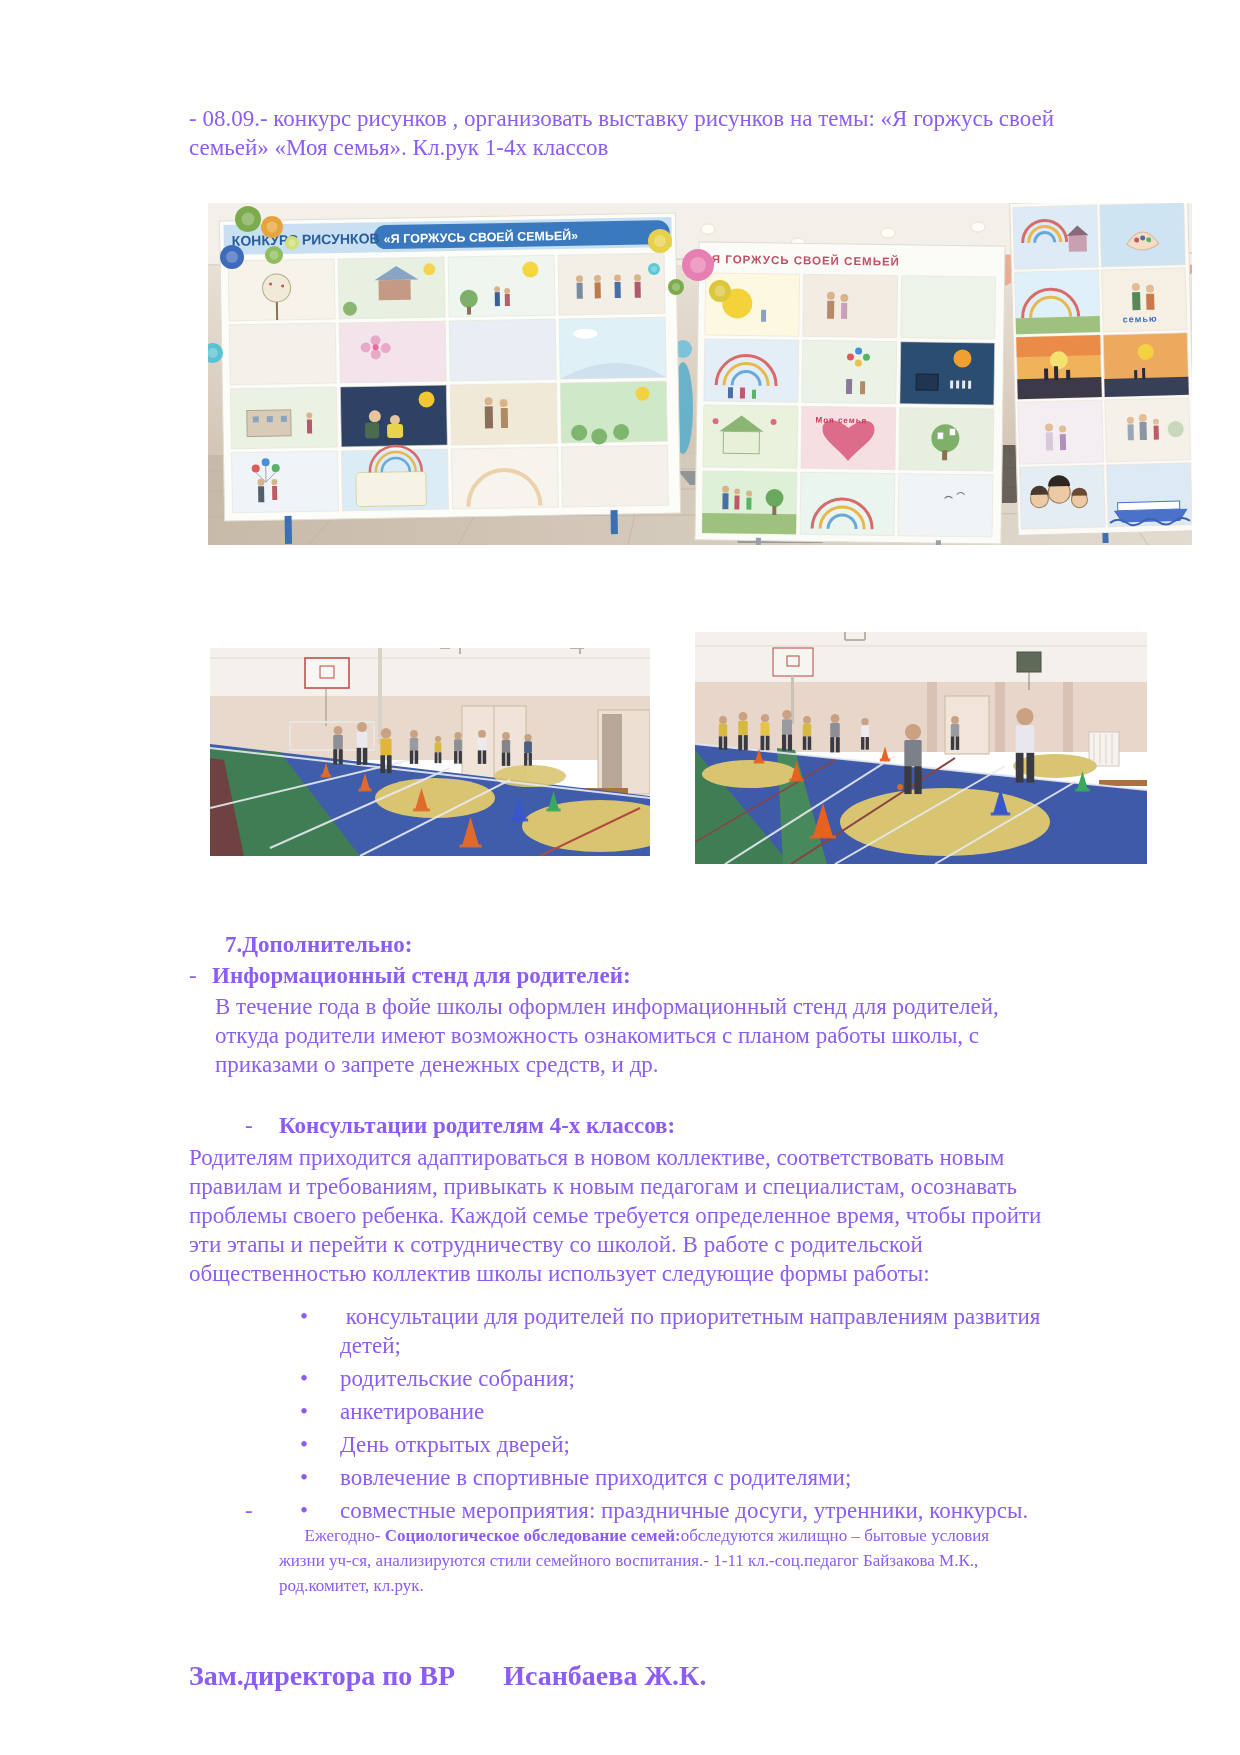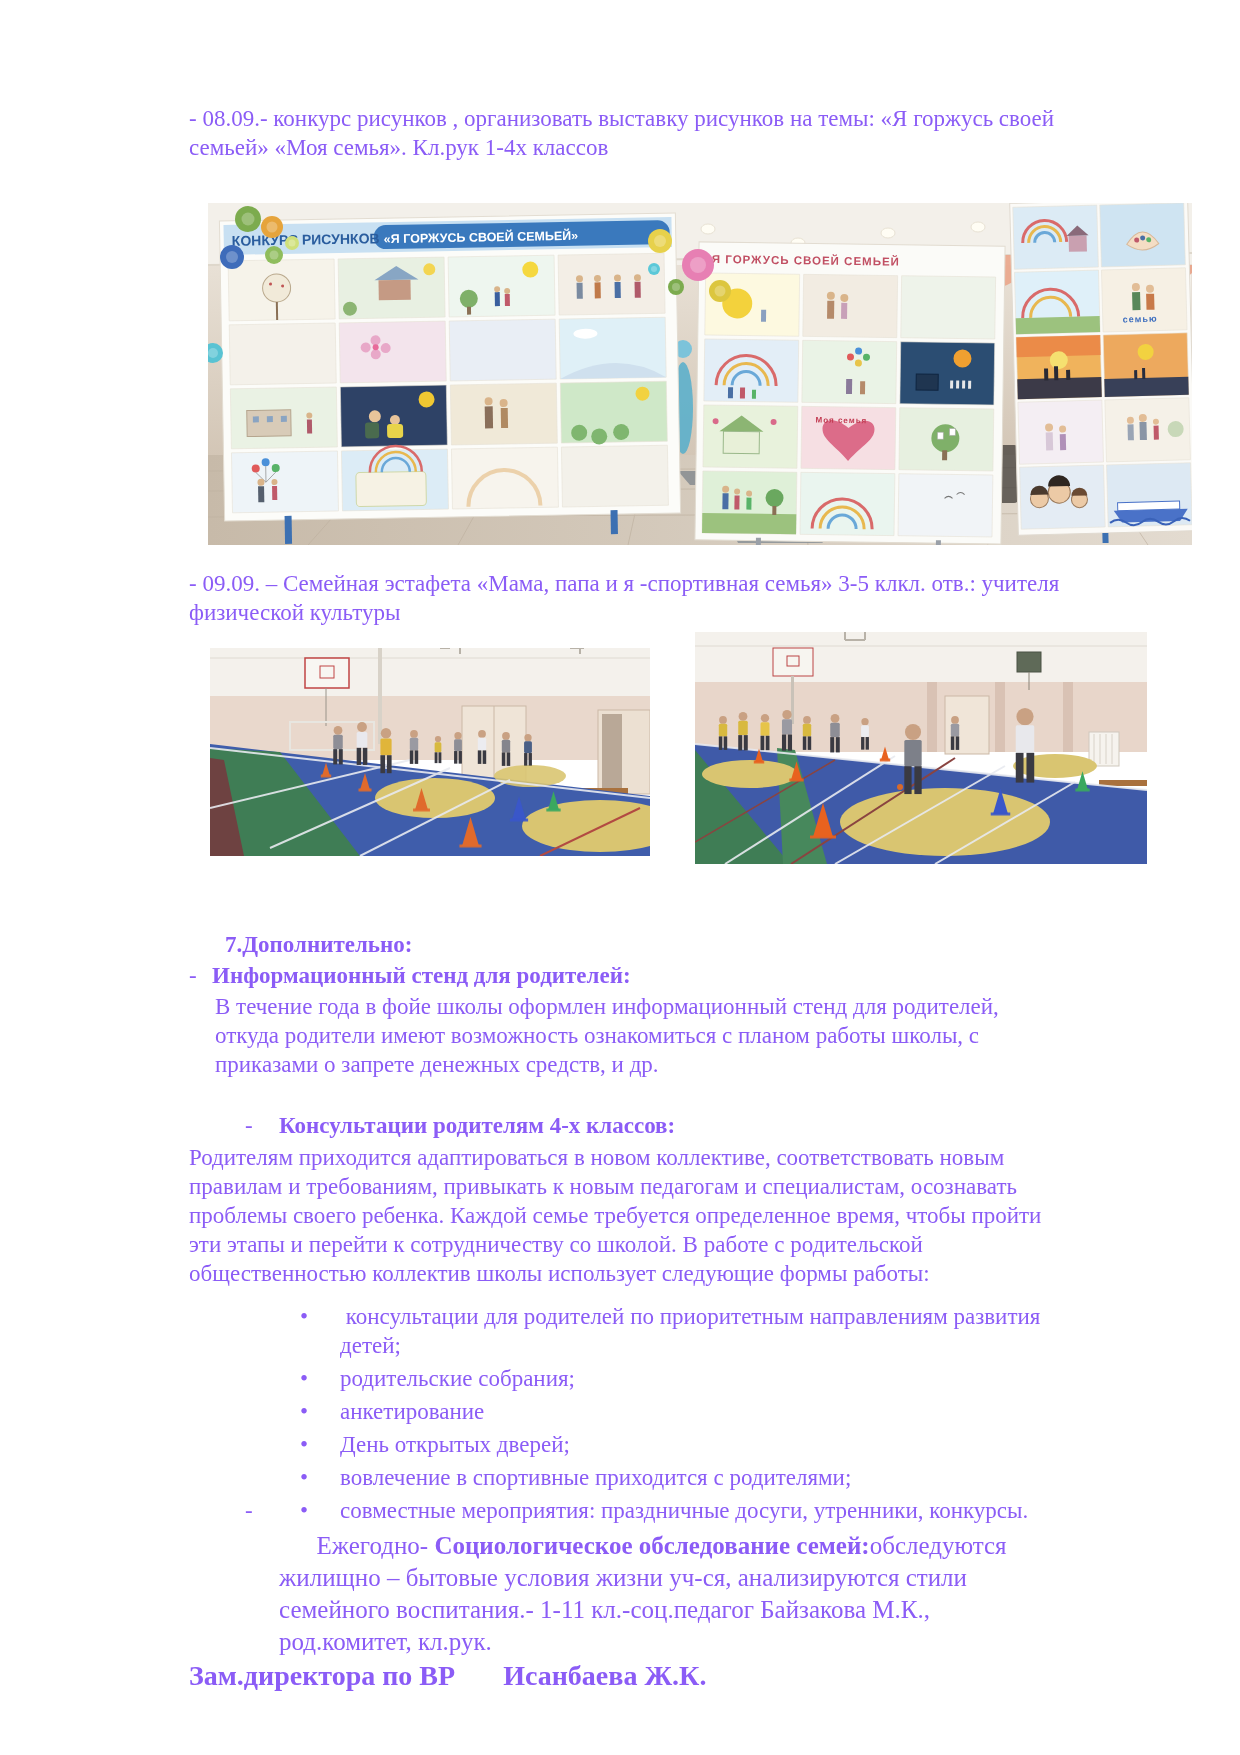--- a/index.html
+++ b/index.html
@@ -11,21 +11,21 @@
   .photo{position:absolute;}
   .photo svg{display:block;}
   .svgsans{font-family:"Liberation Sans","DejaVu Sans",sans-serif;font-weight:bold;}
   .svgscript{font-family:"Liberation Sans","DejaVu Sans",sans-serif;font-weight:bold;letter-spacing:1px;}
   .dashline{display:flex;font-size:23px;line-height:29px;}
   .dashline .marker{flex:0 0 auto;}
   .bullets{list-style:none;margin:0;padding:0;font-size:23px;line-height:29px;}
   .bullets li{display:flex;margin-bottom:4px;}
   .bullets .bmark{flex:0 0 40px;}
   .bullets .btext{white-space:pre-wrap;}
-  .annual-text{font-size:25px;line-height:32px;}
+  .annual-text{font-size:17px;line-height:25px;}
   .sig{font-size:28px;font-weight:bold;}
   .sig .name{margin-left:48px;}
 </style>
 </head>
 <body>
 
 <div class="page">
 
   <p class="para abs" style="left:157px;top:104px;width:900px;">- 08.09.- конкурс рисунков , организовать выставку рисунков на темы: «Я горжусь своей семьей» «Моя семья». Кл.рук 1-4х классов</p>
 
@@ -342,21 +342,20 @@
           <circle cx="468" cy="84" r="8" fill="#7cab4e"></circle>
           <circle cx="468" cy="84" r="4" fill="#ffffff" opacity="0.25"></circle>
           <circle cx="446" cy="66" r="6" fill="#5bc8d8"></circle>
           <circle cx="446" cy="66" r="3" fill="#ffffff" opacity="0.25"></circle>
           <circle cx="5" cy="150" r="10" fill="#59c3d3"></circle>
           <circle cx="5" cy="150" r="5" fill="#ffffff" opacity="0.25"></circle>
         </g>
     </svg>
   </div>
 
-  <p class="para abs" style="left:157px;top:569px;width:900px;">- 09.09. – Семейная эстафета «Мама, папа и я -спортивная семья» 3-5 клкл. отв.: учителя физической культуры</p>
 
   <div class="photo" style="left:178px;top:648px;">
     <svg width="440" height="208" viewBox="0 0 440 208">
       <rect x="0" y="0" width="440" height="48" fill="#f4f1ec"></rect>
       <line x1="0" y1="10" x2="440" y2="10" stroke="#dfdad2"></line>
       <path d="M230,0 h10 M360,0 h14 M250,0 v6 M370,0 v6" stroke="#b8b2a8" stroke-width="2"></path>
       <rect x="0" y="48" width="440" height="64" fill="#e9d8cc"></rect>
       <rect x="252" y="58" width="64" height="92" fill="#efe4d7" stroke="#cbb8a6"></rect>
       <line x1="284" y1="58" x2="284" y2="150" stroke="#cbb8a6"></line>
       <rect x="388" y="62" width="52" height="84" fill="#ece0d2" stroke="#cbb8a6"></rect>

